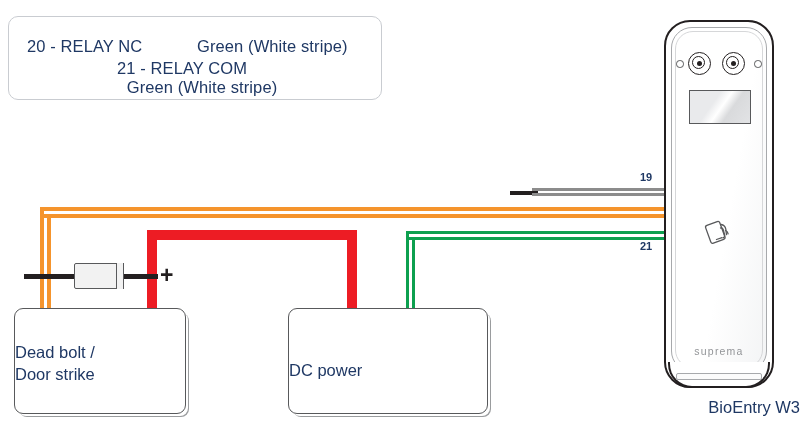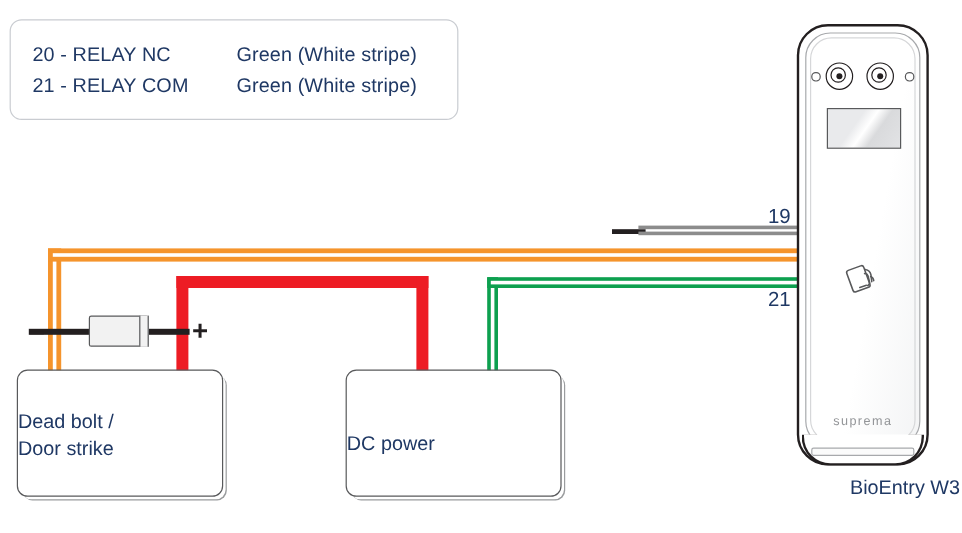--- a/index.html
+++ b/index.html
@@ -37,21 +37,21 @@
     width: 350px;
     height: 26px;
     display: flex;
     align-items: center;
     color: #1f3864;
     font-size: 16.5px;
     letter-spacing: .1px;
     white-space: nowrap;
   }
   .legend-row.r0 { top: 16px; }
-  .legend-row.r1 { top: 42px; }
+  .legend-row.r1 { top: 42px; flex-direction: column; }
   .legend-pin { width: 170px; }
   .legend-color { }
 
   
   .equip {
     position: absolute;
     background: #ffffff;
     border: 1.6px solid #58595b;
     border-radius: 9px;
     box-sizing: border-box;
@@ -61,21 +61,21 @@
     position: absolute;
     left: 0;
     right: 0;
     color: #1f3864;
     font-size: 16.5px;
     line-height: 22px;
     white-space: pre-line;
   }
   #deadbolt-box { left: 14px;  top: 308px; width: 172px; height: 106px; }
   #deadbolt-box .equip-label { top: 32px; }
-  #dcpower-box  { left: 288px; top: 308px; width: 180px; height: 106px; }
+  #dcpower-box  { left: 288px; top: 308px; width: 200px; height: 106px; }
   #dcpower-box .equip-label  { top: 50px; }
 
   
   .wire { position: absolute; }
 
   
   .w-orange {
     background: #f5942c;
   }
   .w-orange-stripe { background: #ffffff; }
@@ -118,22 +118,22 @@
     border-left: 1.4px solid #58595b;
     border-right: 1.4px solid #58595b;
     box-sizing: border-box;
     background: #f2f2f2;
   }
 
   
   .pin-label {
     position: absolute;
     color: #1f3864;
-    font-size: 17px;
-    font-weight: normal;
+    font-size: 11px;
+    font-weight: bold;
   }
 
   
   #device {
     position: absolute;
     left: 664px;
     top: 20px;
     width: 110px;
     height: 368px;
   }

